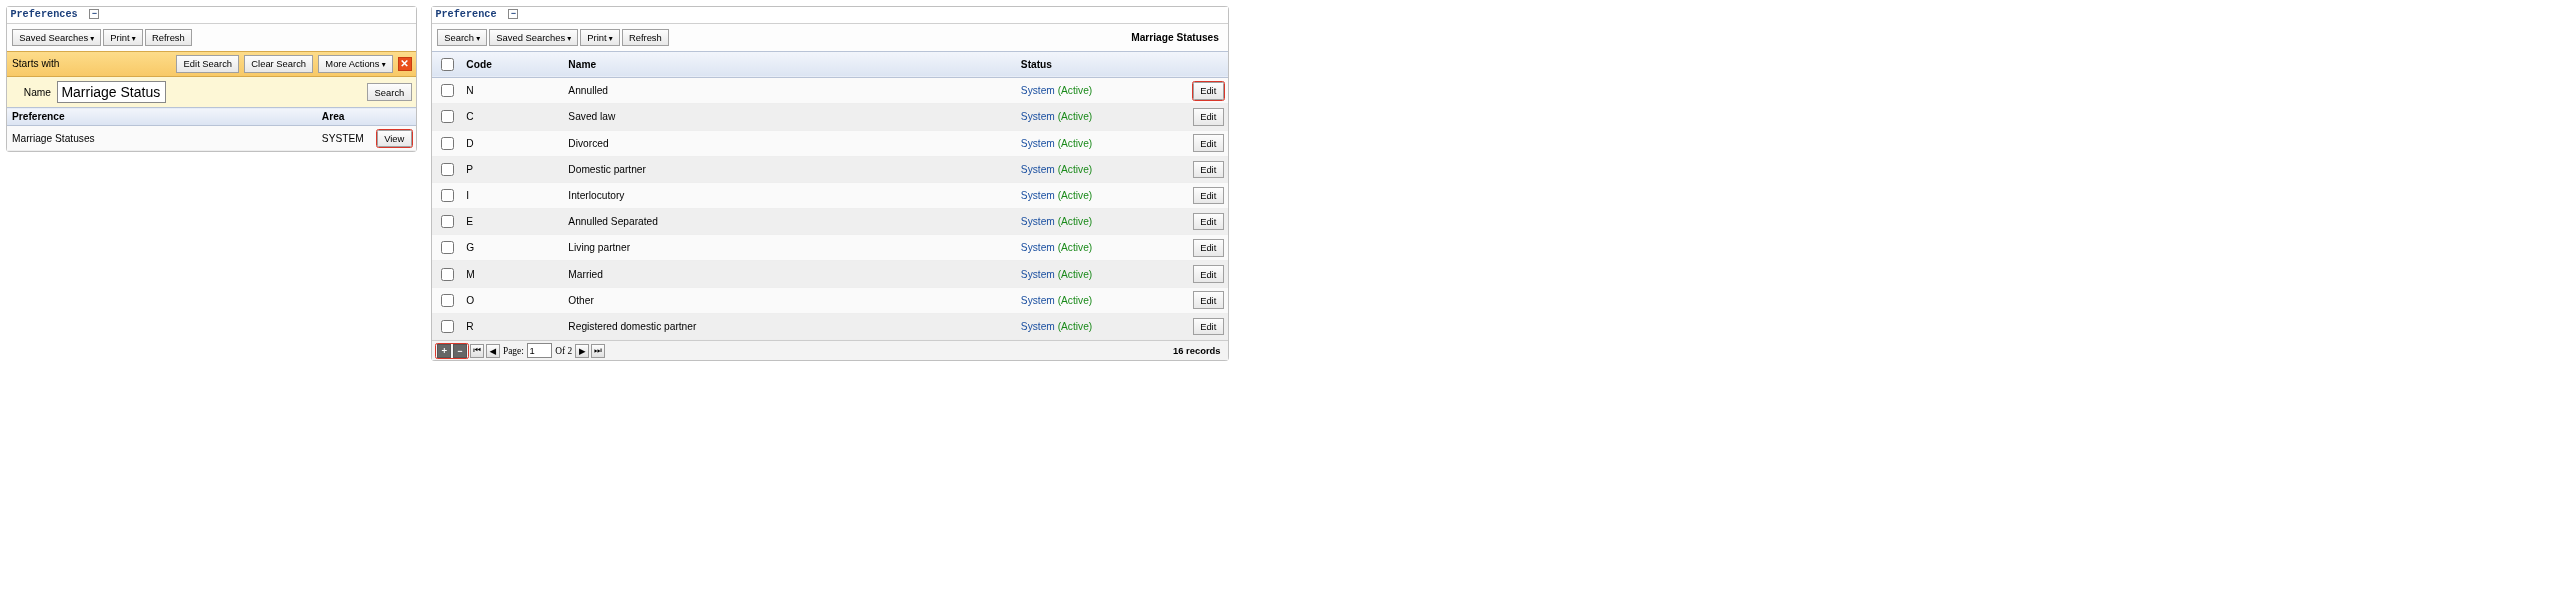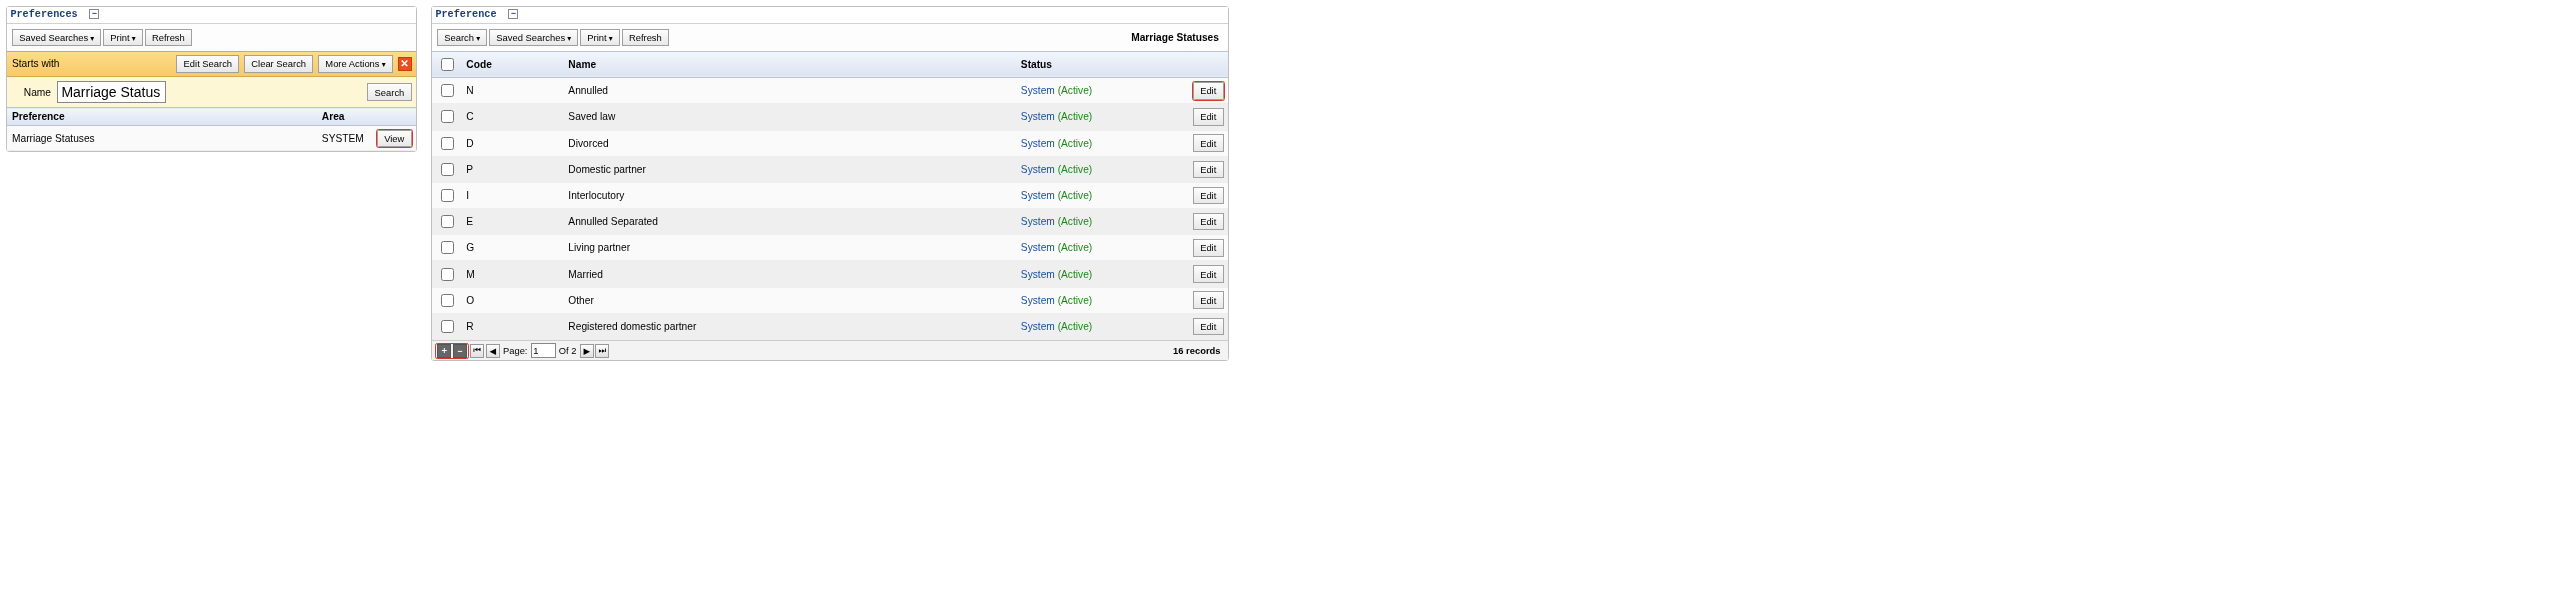--- a/index.html
+++ b/index.html
@@ -146,21 +146,21 @@
     align-items: center;
     justify-content: center;
     cursor: pointer;
     font-size: 8.6px;
   }
   .pager .plus { background: #666; color: #fff; border-color: #555; font-weight: bold; }
   .pager .minus { background: #666; color: #fff; border-color: #555; font-weight: bold; }
   .pager input[type=text] {
     width: 25px; border: 0.8px solid #888; padding: 0.8px 1.6px; font-size: 9.4px; text-align: left;
   }
-  .pager .pglabel { margin: 0 1.6px; }
+  .pager .pglabel { margin: 0 1.6px; font-family: Liberation Serif, serif; }
   .pager .recs { margin-left: auto; font-weight: bold; padding-right: 4.7px; }
   .hl-group { border: 1.6px solid #d9372a; border-radius: 2.3px; padding: 0 0.8px; display: inline-flex; gap: 1.6px; }
   th.chkcol, td.chkcol { width: 19px; text-align: center; }
   td.editcol, th.editcol { width: 38px; text-align: center; }
   .caret::after { content: " \25BE"; font-size: 7.8px; }
 </style>
 </head>
 <body>
 
 <div class="container">

